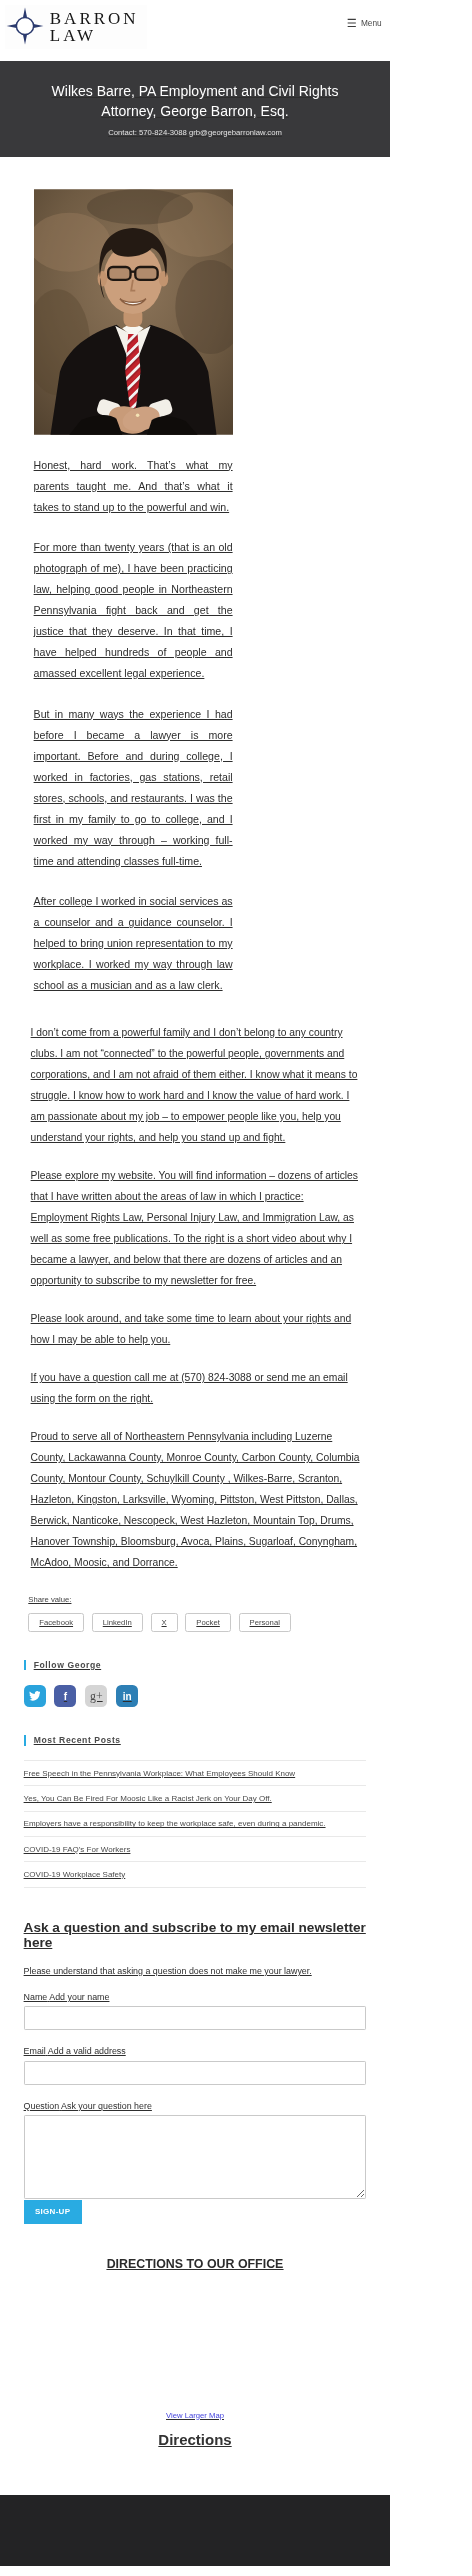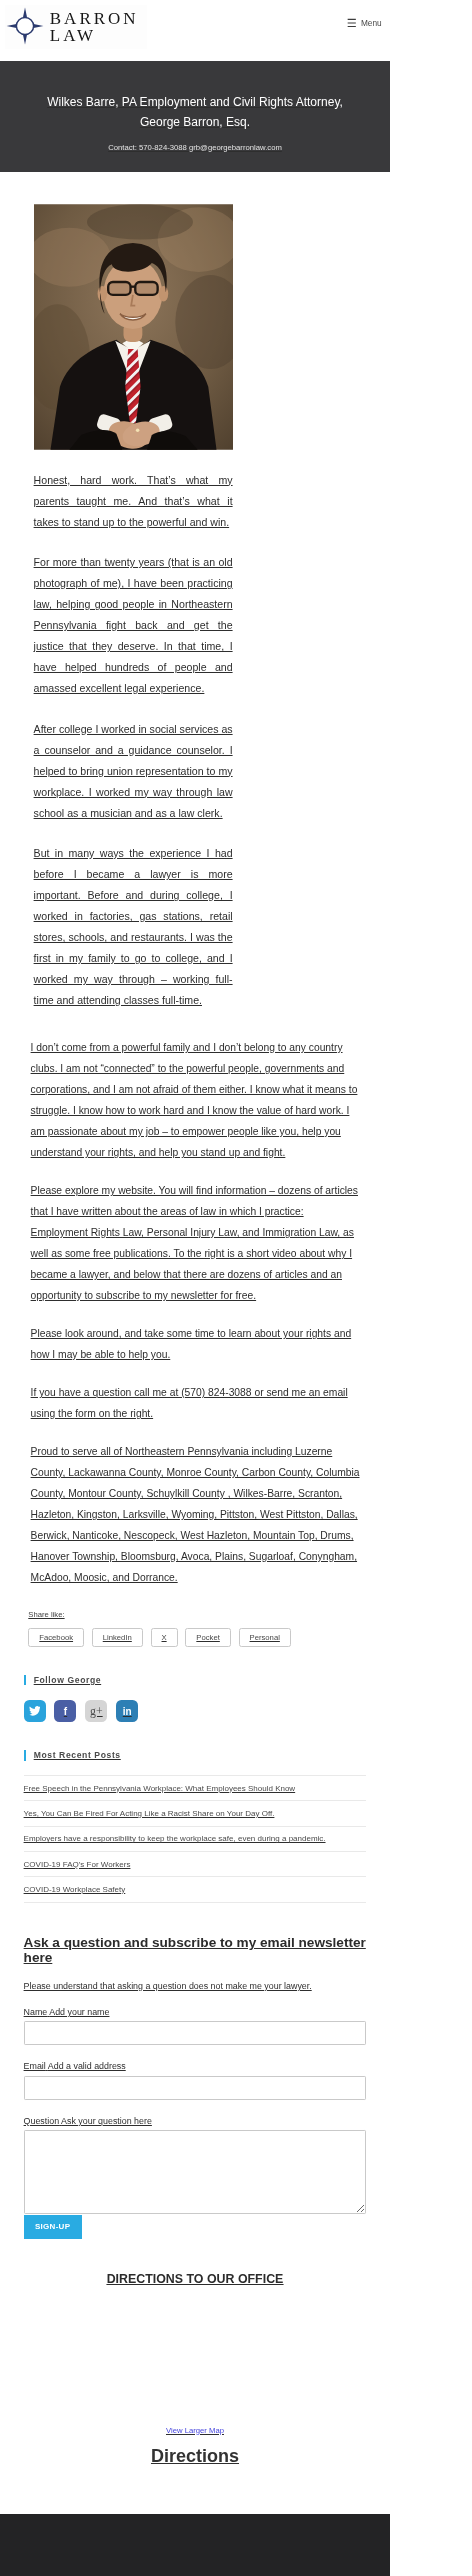--- a/index.html
+++ b/index.html
@@ -14,22 +14,22 @@
   .logo-text { font-family:"Liberation Serif", serif; color:#161616; letter-spacing:3px;
                font-size:17px; line-height:17px; }
   .logo-text .l2 { display:block; }
   .menu-btn { position:absolute; right:8.3px; top:17.7px; background:none; border:none;
               font-family:"Liberation Sans", sans-serif; font-size:8.3px; color:#4a4a4a;
               display:flex; align-items:center; gap:4.1px; cursor:pointer; }
   .menu-glyph { font-size:11.2px; line-height:8.3px; color:#3c3c3c; }
 
   
   .title-band { background:#39393b; text-align:center; padding:20px 29.5px 20px; }
-  .title-band h1 { color:#ffffff; font-size:12px; line-height:20px; font-weight:normal;
-                   max-width:384px; margin:11px auto; }
+  .title-band h1 { color:#ffffff; font-size:14px; line-height:20px; font-weight:normal;
+                   max-width:384px; margin:0 auto; }
   .contact-line { color:#e3e3e3; font-size:7.7px; margin-top:7px; }
 
   
   .content { padding:0 23.6px; }
 
   .left-col { width:201px; margin-left:10px; padding-top:32px; }
   .portrait { width:199px; height:246px; }
   .portrait svg { display:block; }
   p.narrow { width:199px; font-size:10.6px; line-height:21px; text-align:justify;
              margin:19.5px 0; color:#2d2d2d; }
@@ -81,21 +81,21 @@
   .signup-btn { margin-top:0.6px; width:58px; height:24px; background:#29abe2; color:#fff;
         border:none; font-weight:bold; font-size:8px; letter-spacing:0.3px;
         font-family:"Liberation Sans",sans-serif; cursor:pointer; }
 
   
   .office-link-wrap { margin-top:33px; text-align:center; }
   .office-link { font-size:12.4px; font-weight:bold; color:#2c2c2c; text-decoration:underline; cursor:pointer; }
   .map-embed { height:138px; background:#fff; }
   .map-links { text-align:center; }
   .view-larger { font-size:7.7px; color:#4343dd; text-decoration:none; cursor:pointer; }
-  .directions-heading { margin-top:11.8px; text-align:center; font-size:18px; font-weight:bold; color:#333; }
+  .directions-heading { margin-top:11.8px; text-align:center; font-size:15px; font-weight:bold; color:#333; }
 
   
   .footer-band { margin-top:47px; height:71px; background:#232325; }
   .copyright { height:25px; line-height:25px; text-align:left; font-size:7.7px; color:#282828; background:#fff; }
 </style>
 </head>
 <body>
 
 <div class="page">
 
@@ -178,35 +178,35 @@
           <ellipse cx="160" cy="392" rx="34" ry="22" fill="#c89b79" transform="rotate(18 160 392)"></ellipse>
           <ellipse cx="182" cy="390" rx="32" ry="20" fill="#cda181" transform="rotate(-14 182 390)"></ellipse>
           <circle cx="176" cy="384" r="3" fill="#f3e2b4"></circle>
           <path d="M60,417 L80,392 C110,380 130,382 140,390 L150,417 Z" fill="#0f0c0a"></path>
           <path d="M278,417 L258,394 C232,382 212,384 200,392 L192,417 Z" fill="#0f0c0a"></path>
         </svg>
       </div>
 
       <p class="narrow">Honest, hard work. That’s what my parents taught me. And that’s what it takes to stand up to the powerful and win.</p>
       <p class="narrow">For more than twenty years (that is an old photograph of me), I have been practicing law, helping good people in Northeastern Pennsylvania fight back and get the justice that they deserve. In that time, I have helped hundreds of people and amassed excellent legal experience.</p>
+      <p class="narrow">But in many ways the experience I had before I became a lawyer is more important. Before and during college, I worked in factories, gas stations, retail stores, schools, and restaurants. I was the first in my family to go to college, and I worked my way through – working full-time and attending classes full-time.</p>
       <p class="narrow">After college I worked in social services as a counselor and a guidance counselor.  I helped to bring union representation to my workplace. I worked my way through law school as a musician and as a law clerk.</p>
-      <p class="narrow">But in many ways the experience I had before I became a lawyer is more important. Before and during college, I worked in factories, gas stations, retail stores, schools, and restaurants. I was the first in my family to go to college, and I worked my way through – working full-time and attending classes full-time.</p>
     </div>
 
     <div class="wide-text">
       <p class="wide">I don’t come from a powerful family and I don’t belong to any country clubs. I am not “connected” to the powerful people, governments and corporations, and I am not afraid of them either. I know what it means to struggle. I know how to work hard and I know the value of hard work. I am passionate about my job – to empower people like you, help you understand your rights, and help you stand up and fight.</p>
       <p class="wide">Please explore my website. You will find information – dozens of articles that I have written about the areas of law in which I practice:
 Employment Rights Law, Personal Injury Law, and Immigration Law, as well as some free publications. To the right is a short video about why I became a lawyer, and below that there are dozens of articles and an opportunity to subscribe to my newsletter for free.</p>
       <p class="wide">Please look around, and take some time to learn about your rights and how I may be able to help you.</p>
       <p class="wide">If you have a question call me at (570) 824-3088 or send me an email using the form on the right.</p>
       <p class="wide">Proud to serve all of Northeastern Pennsylvania including Luzerne County, Lackawanna County, Monroe County, Carbon County, Columbia County, Montour County, Schuylkill County , Wilkes-Barre, Scranton, Hazleton, Kingston, Larksville, Wyoming, Pittston, West Pittston, Dallas, Berwick, Nanticoke, Nescopeck, West Hazleton, Mountain Top, Drums, Hanover Township, Bloomsburg, Avoca, Plains, Sugarloaf, Conyngham, McAdoo, Moosic, and Dorrance.</p>
     </div>
 
     <div class="share">
-      <div class="share-label">Share like:</div>
+      <div class="share-label">Share value:</div>
       <div class="share-buttons">
         <button class="share-btn">Facebook</button>
         <button class="share-btn">LinkedIn</button>
         <button class="share-btn">X</button>
         <button class="share-btn">Pocket</button>
         <button class="share-btn">Personal</button>
       </div>
     </div>
 
     <div class="widget">
@@ -235,21 +235,21 @@
     <div class="widget">
       <div class="widget-heading">
         <span class="widget-bar"></span>
         <span class="widget-title">Most Recent Posts</span>
       </div>
       <ul class="posts-list">
         <li>
             <a>Free Speech in the Pennsylvania Workplace: What Employees Should Know</a>
           </li>
         <li>
-            <a>Yes, You Can Be Fired For Acting Like a Racist Share on Your Day Off.</a>
+            <a>Yes, You Can Be Fired For Moosic Like a Racist Jerk on Your Day Off.</a>
           </li>
         <li>
             <a>Employers have a responsibility to keep the workplace safe, even during a pandemic.</a>
           </li>
         <li>
             <a>COVID-19 FAQ’s For Workers</a>
           </li>
         <li>
             <a>COVID-19 Workplace Safety</a>
           </li>

